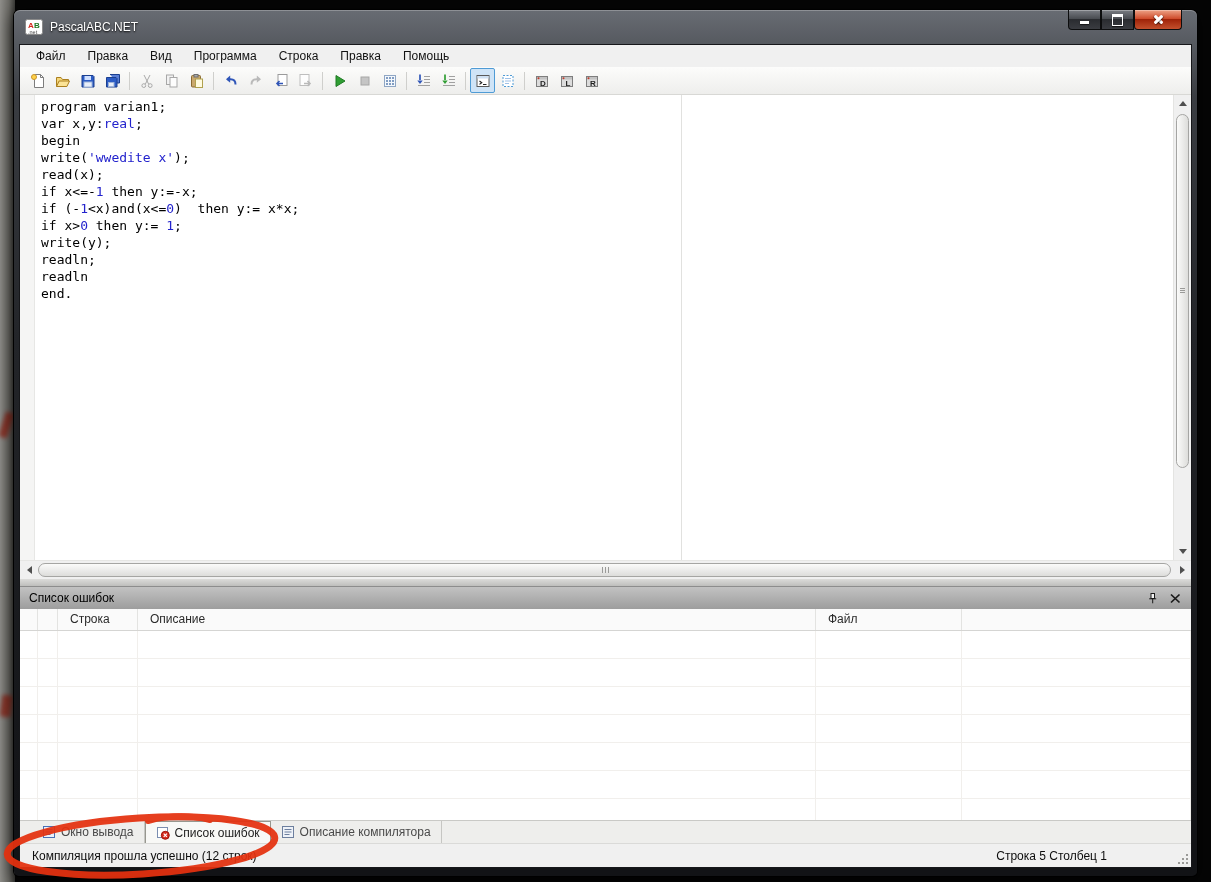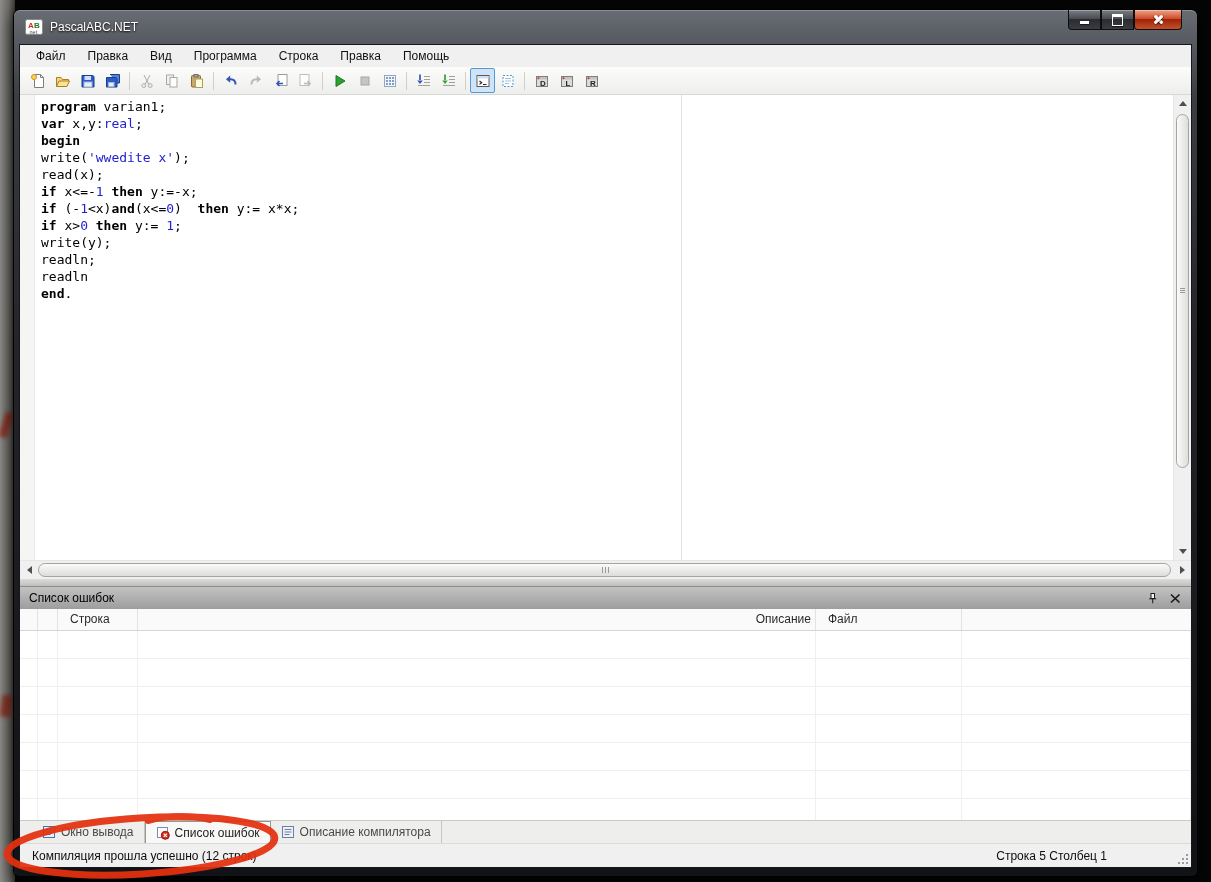--- a/index.html
+++ b/index.html
@@ -51,21 +51,21 @@
      border-left:1px solid #8f9196;border-top:1px solid #8f9196;transform:skewX(-24deg)}
   .doc-tab span{position:relative}
   .tab-right{position:absolute;right:10px;top:6px;display:flex;gap:14px;align-items:center}
   .dd-arrow{width:0;height:0;border-left:4px solid transparent;border-right:4px solid transparent;border-top:5px solid #3a3a3a}
 
   
   .editor{flex:1;position:relative;background:#fff;overflow:hidden}
   .gutter{position:absolute;left:0;top:0;bottom:0;width:14px;background:#f5f5f4;border-right:1px solid #e7e7e5}
   .code{position:absolute;left:21px;top:3px;font-family:"DejaVu Sans Mono","Liberation Mono",monospace;
      font-size:13px;line-height:17px;white-space:pre;color:#000}
-  .c-k{font-weight:bold}
+  .c-k{font-weight:normal}
   .c-s,.c-n,.c-t{color:#2323cd}
   .margin-line{position:absolute;left:661px;top:0;bottom:0;width:1px;background:#e1e1df}
   .vscroll{position:absolute;right:0;top:0;bottom:0;width:17px;background:#f0f0f0;border-left:1px solid #e4e4e2}
   .sb-arrow{position:absolute;left:0;width:17px;height:17px;display:flex;align-items:center;justify-content:center}
   .tri-up{width:0;height:0;border-left:4px solid transparent;border-right:4px solid transparent;border-bottom:5px solid #4f4f4f}
   .tri-down{width:0;height:0;border-left:4px solid transparent;border-right:4px solid transparent;border-top:5px solid #4f4f4f}
   .tri-left{width:0;height:0;border-top:4px solid transparent;border-bottom:4px solid transparent;border-right:5px solid #4f4f4f}
   .tri-right{width:0;height:0;border-top:4px solid transparent;border-bottom:4px solid transparent;border-left:5px solid #4f4f4f}
   .vthumb{position:absolute;left:2px;right:2px;top:19px;height:352px;border:1px solid #a5a5a3;border-radius:8px;
      background:linear-gradient(90deg,#fbfbfa,#dddddb)}
@@ -354,21 +354,21 @@
       <span class="panel-icn">
         <svg width="13" height="13">
             <path d="M2 2.5l8.5 8M10.5 2.5l-8.5 8" stroke="#1a1a1a" stroke-width="1.7"></path>
           </svg>
       </span>
     </div>
     <div class="grid-hdr">
         <span class="gh-cell" style="width: 18px; padding: 0px;"></span>
         <span class="gh-cell" style="width: 20px; padding: 0px;"></span>
         <span class="gh-cell" style="width: 80px;">Строка</span>
-        <span class="gh-cell" style="width: 678px; text-align: right;">Описание</span>
+        <span class="gh-cell" style="width: 678px;">Описание</span>
         <span class="gh-cell" style="width: 146px;">Файл</span>
       </div>
     <div class="grid-body">
         <div class="grow">
           <span class="gcell" style="width: 18px;"></span>
           <span class="gcell" style="width: 20px;"></span>
           <span class="gcell" style="width: 80px;"></span>
           <span class="gcell" style="width: 678px;"></span>
           <span class="gcell" style="width: 146px;"></span>
           <span class="gcell fill"></span>

